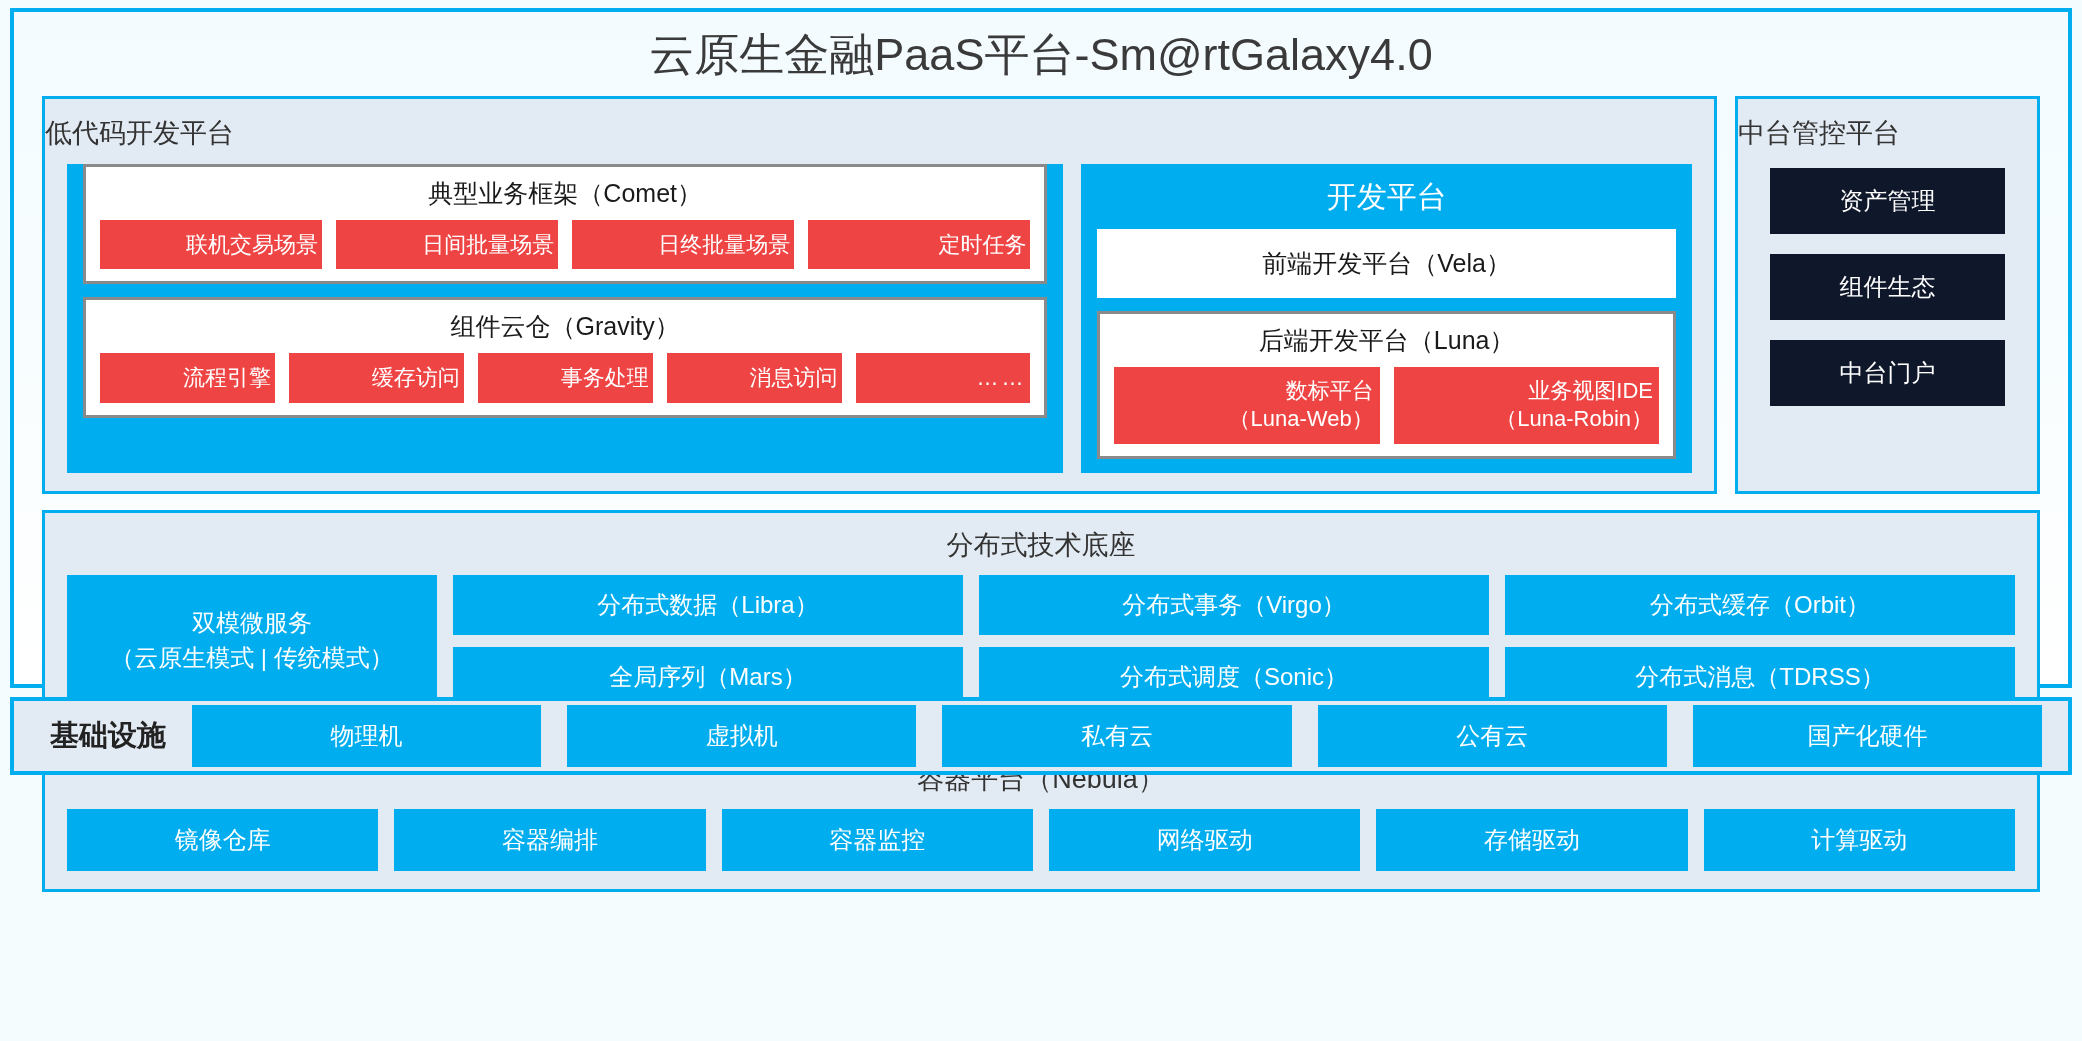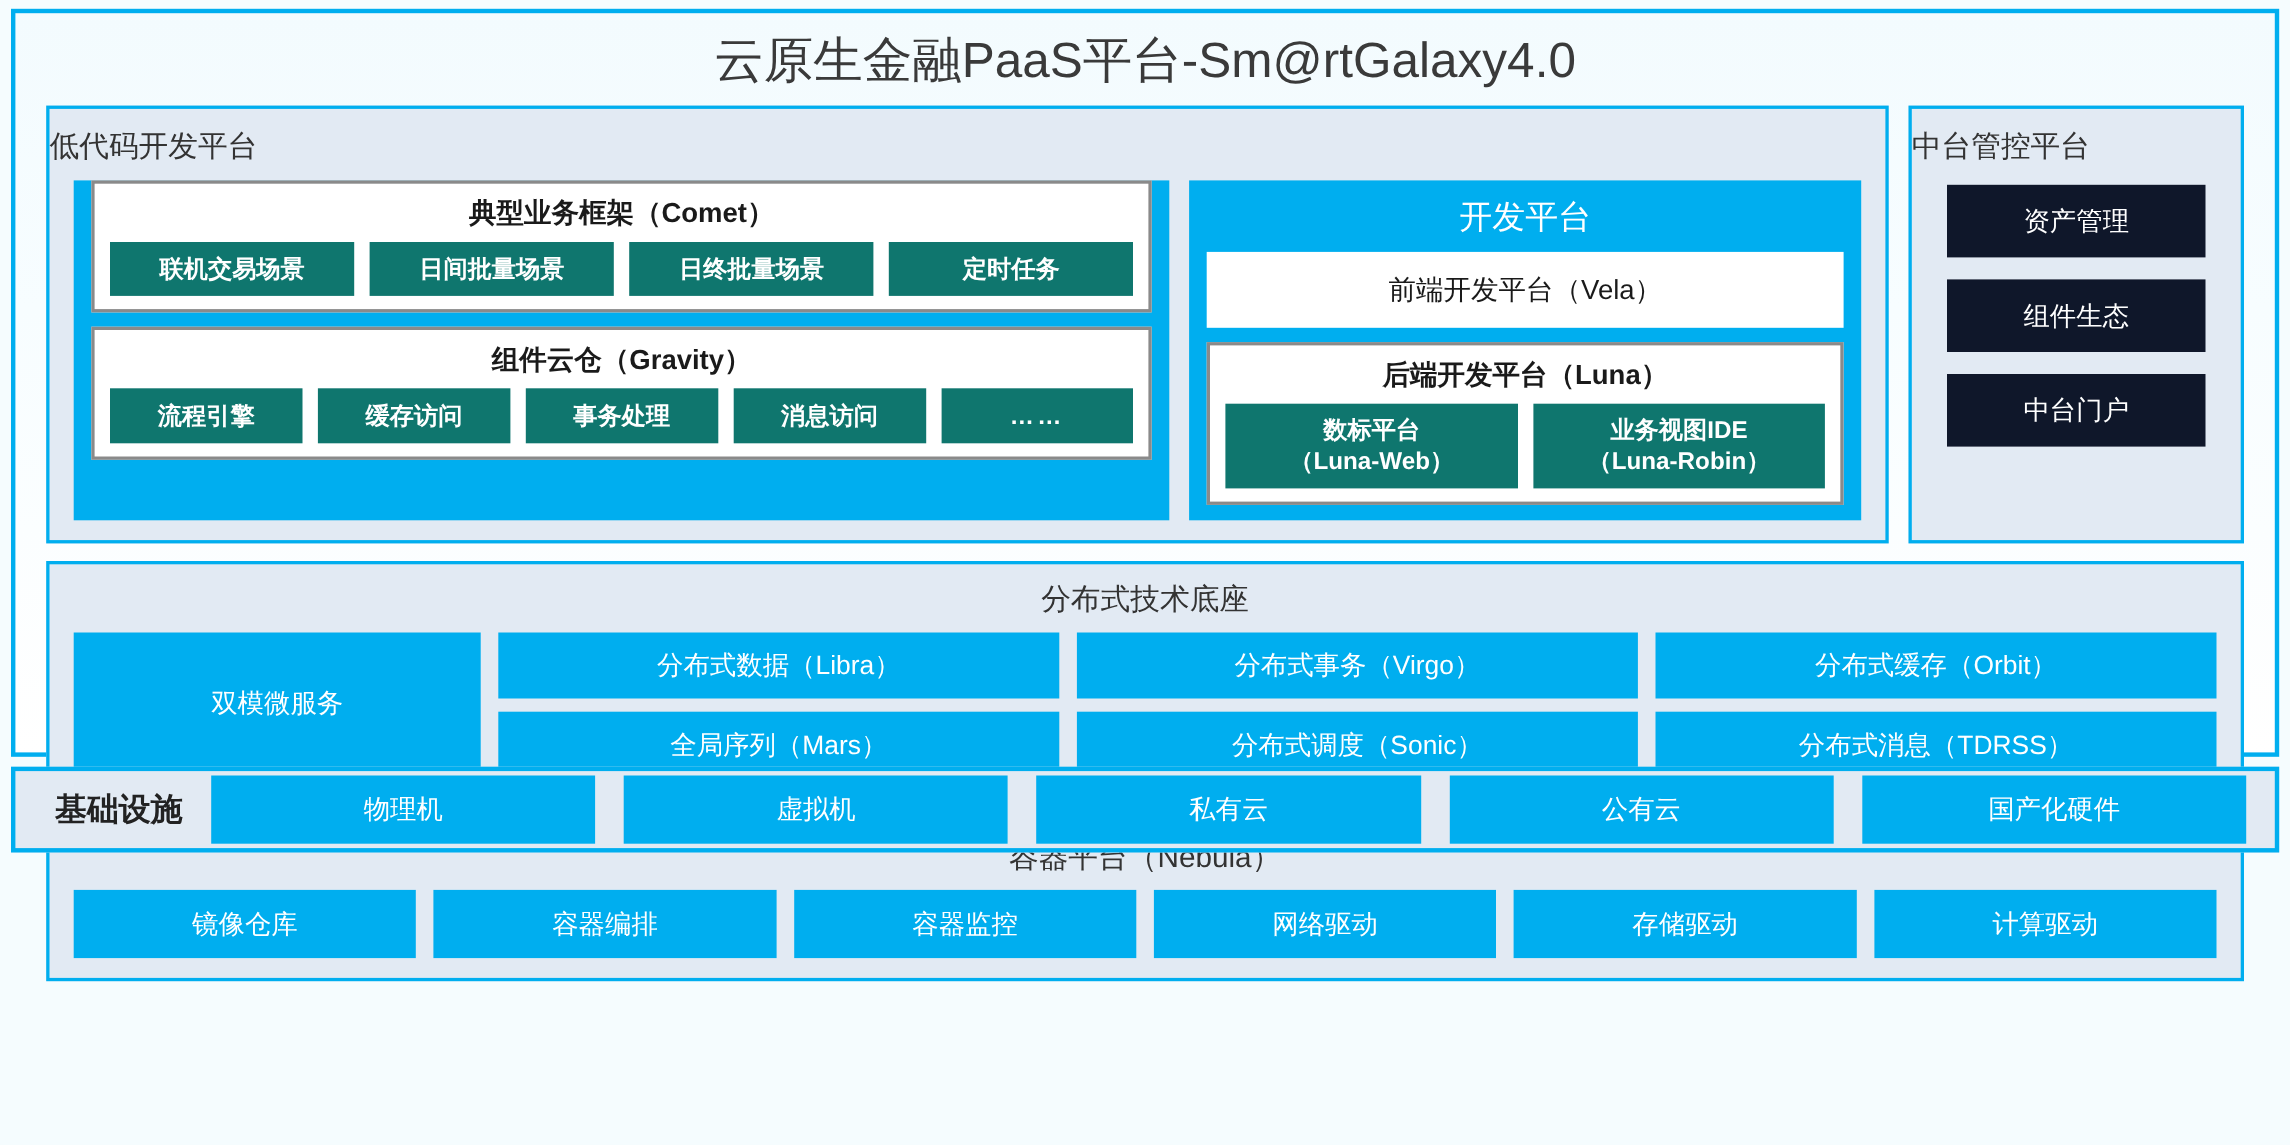--- a/index.html
+++ b/index.html
@@ -96,41 +96,40 @@
 
   .runtime-col { flex: 1 1 62%; }
   .devplat-col { flex: 1 1 38%; }
 
   
   .white-box {
     background: #ffffff;
     border: 3px solid #8a8a8a;
     margin: 0 16px 13px 16px;
     padding: 0 0 12px 0;
-    font-weight: bold;
   }
   .white-box:last-child { margin-bottom: 0; }
 
   .white-box-title {
     text-align: center;
     font-size: 25px;
     color: #1a1a1a;
     padding: 10px 0 10px 0;
   }
 
   .chip-row {
     display: flex;
     gap: 14px;
     padding: 0 14px;
   }
 
   .chip {
-    background: #0f766e;
-    color: #ffffff;
-    text-align: center;
+    background: #ef4444;
+    color: #ffffff;
+    text-align: right;
     font-size: 22px;
     padding: 11px 4px;
     flex: 1 1 0;
     line-height: 1.25;
     white-space: nowrap;
     overflow: hidden;
   }
 
   .chip.dots { letter-spacing: 3px; font-size: 22px; }
 
@@ -344,20 +343,21 @@
       </div>
 
     </div>
 
     <div class="band">
       <div class="band-title">分布式技术底座</div>
       <div class="dist-grid">
 
         <div class="dist-wide">
           <div>双模微服务</div>
+          <div>（云原生模式 | 传统模式）</div>
         </div>
 
         <div class="dist-pair">
           <div class="dist-cell">分布式数据（Libra）</div>
           <div class="dist-cell">全局序列（Mars）</div>
         </div>
 
         <div class="dist-pair">
           <div class="dist-cell">分布式事务（Virgo）</div>
           <div class="dist-cell">分布式调度（Sonic）</div>

